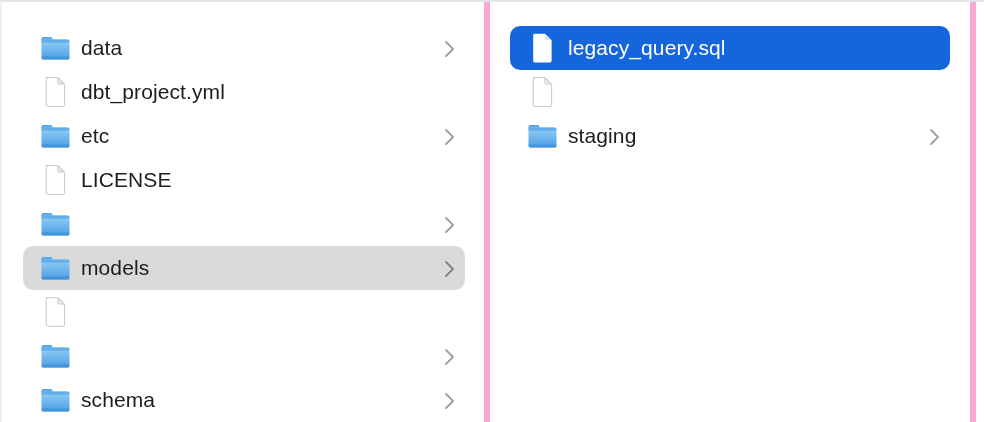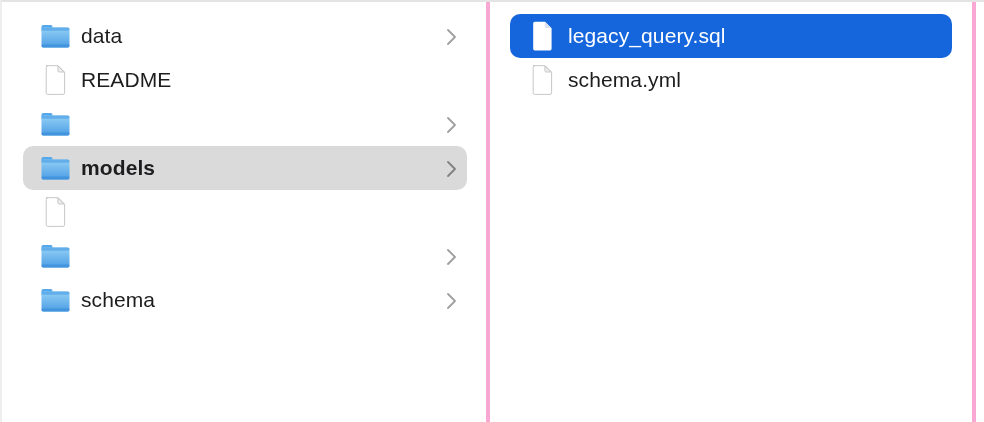--- a/index.html
+++ b/index.html
@@ -11,36 +11,36 @@
   .window {
     width: 984px; height: 422px;
     background: #ffffff;
     border-top: 2px solid #e4e4e4;
     border-left: 2px solid #eeeeee;
     display: flex;
   }
   .column {
     height: 100%;
     overflow: hidden;
-    padding-top: 12px;
-    border-right: 4px solid #f9a8d4;
+    padding-top: 24px;
+    border-right: 6px solid #f9a8d4;
   }
   .column.left  { width: 488px; padding-left: 21px; padding-right: 19px; }
   .column.right { width: 486px; padding-left: 20px; padding-right: 20px; }
   .column-empty { flex: 1; height: 100%; background: #ffffff; }
 
   .row {
     height: 44px;
     display: flex;
     align-items: center;
     border-radius: 10px;
     padding: 0 10px 0 14px;
     cursor: default;
   }
-  .row.selected-gray { background: var(--sel-gray); font-weight: bold; }
+  .row.selected-gray { background: var(--sel-gray); }
   .row.selected-blue { background: var(--sel-blue); }
 
   .icon {
     width: 36px; height: 34px;
     display: flex; align-items: center; justify-content: center;
     flex: 0 0 36px;
   }
 
   .label {
     margin-left: 8px;
@@ -92,31 +92,59 @@
 
     </span>
     <span class="label">data</span>
     <span class="chevron">
       <svg width="11" height="18" viewBox="0 0 11 18">
         <path class="chev-path" d="M2 2 L9 9 L2 16" fill="none" stroke-width="1.8" stroke-linecap="round" stroke-linejoin="round"></path>
       </svg>
     </span>
   </div>
 
-
-
-  <div class="row type-file">
-    <span class="icon">
-
-      <svg class="icon-file" width="26" height="32" viewBox="0 0 26 32">
-        <path class="file-page" d="M4.2 1.7 h11.9 L22.6 8.2 v20.6 q0 1.6 -1.6 1.6 H5.8 q-1.6 0 -1.6 -1.6 V3.3 q0 -1.6 1.6 -1.6 z"></path>
-        <path class="file-fold" d="M15.9 1.9 v4.7 q0 1.4 1.4 1.4 h4.8 z"></path>
-      </svg>
-    </span>
-    <span class="label">README</span>
+  <div class="row type-file">
+    <span class="icon">
+
+      <svg class="icon-file" width="26" height="32" viewBox="0 0 26 32">
+        <path class="file-page" d="M4.2 1.7 h11.9 L22.6 8.2 v20.6 q0 1.6 -1.6 1.6 H5.8 q-1.6 0 -1.6 -1.6 V3.3 q0 -1.6 1.6 -1.6 z"></path>
+        <path class="file-fold" d="M15.9 1.9 v4.7 q0 1.4 1.4 1.4 h4.8 z"></path>
+      </svg>
+    </span>
+    <span class="label">dbt_project.yml</span>
+
+  </div>
+
+  <div class="row type-folder">
+    <span class="icon">
+      <svg class="icon-folder" width="33" height="27" viewBox="0 0 33 27">
+        <rect x="2.5" y="2" width="11" height="7" rx="1.8" fill="#55a8e9"></rect>
+        <rect x="2.5" y="4.5" width="28" height="20" rx="2.6" fill="url(#folderGrad)"></rect>
+        <rect x="2.5" y="4.5" width="28" height="3.2" rx="1.6" fill="#61aeea"></rect>
+        <rect x="2.5" y="21.6" width="28" height="2.9" rx="1.4" fill="#3f92dd" opacity="0.85"></rect>
+      </svg>
+
+    </span>
+    <span class="label">etc</span>
+    <span class="chevron">
+      <svg width="11" height="18" viewBox="0 0 11 18">
+        <path class="chev-path" d="M2 2 L9 9 L2 16" fill="none" stroke-width="1.8" stroke-linecap="round" stroke-linejoin="round"></path>
+      </svg>
+    </span>
+  </div>
+
+  <div class="row type-file">
+    <span class="icon">
+
+      <svg class="icon-file" width="26" height="32" viewBox="0 0 26 32">
+        <path class="file-page" d="M4.2 1.7 h11.9 L22.6 8.2 v20.6 q0 1.6 -1.6 1.6 H5.8 q-1.6 0 -1.6 -1.6 V3.3 q0 -1.6 1.6 -1.6 z"></path>
+        <path class="file-fold" d="M15.9 1.9 v4.7 q0 1.4 1.4 1.4 h4.8 z"></path>
+      </svg>
+    </span>
+    <span class="label">LICENSE</span>
 
   </div>
 
   <div class="row type-folder">
     <span class="icon">
       <svg class="icon-folder" width="33" height="27" viewBox="0 0 33 27">
         <rect x="2.5" y="2" width="11" height="7" rx="1.8" fill="#55a8e9"></rect>
         <rect x="2.5" y="4.5" width="28" height="20" rx="2.6" fill="url(#folderGrad)"></rect>
         <rect x="2.5" y="4.5" width="28" height="3.2" rx="1.6" fill="#61aeea"></rect>
         <rect x="2.5" y="21.6" width="28" height="2.9" rx="1.4" fill="#3f92dd" opacity="0.85"></rect>
@@ -208,19 +236,35 @@
   </div>
 
   <div class="row type-file">
     <span class="icon">
 
       <svg class="icon-file" width="26" height="32" viewBox="0 0 26 32">
         <path class="file-page" d="M4.2 1.7 h11.9 L22.6 8.2 v20.6 q0 1.6 -1.6 1.6 H5.8 q-1.6 0 -1.6 -1.6 V3.3 q0 -1.6 1.6 -1.6 z"></path>
         <path class="file-fold" d="M15.9 1.9 v4.7 q0 1.4 1.4 1.4 h4.8 z"></path>
       </svg>
     </span>
-    <span class="label">schema.yml</span>
-
-  </div>
-
+
+  </div>
+
+  <div class="row type-folder">
+    <span class="icon">
+      <svg class="icon-folder" width="33" height="27" viewBox="0 0 33 27">
+        <rect x="2.5" y="2" width="11" height="7" rx="1.8" fill="#55a8e9"></rect>
+        <rect x="2.5" y="4.5" width="28" height="20" rx="2.6" fill="url(#folderGrad)"></rect>
+        <rect x="2.5" y="4.5" width="28" height="3.2" rx="1.6" fill="#61aeea"></rect>
+        <rect x="2.5" y="21.6" width="28" height="2.9" rx="1.4" fill="#3f92dd" opacity="0.85"></rect>
+      </svg>
+
+    </span>
+    <span class="label">staging</span>
+    <span class="chevron">
+      <svg width="11" height="18" viewBox="0 0 11 18">
+        <path class="chev-path" d="M2 2 L9 9 L2 16" fill="none" stroke-width="1.8" stroke-linecap="round" stroke-linejoin="round"></path>
+      </svg>
+    </span>
+  </div>
 </div>
   <div class="column-empty"></div>
 </div>
 
 </body></html>

